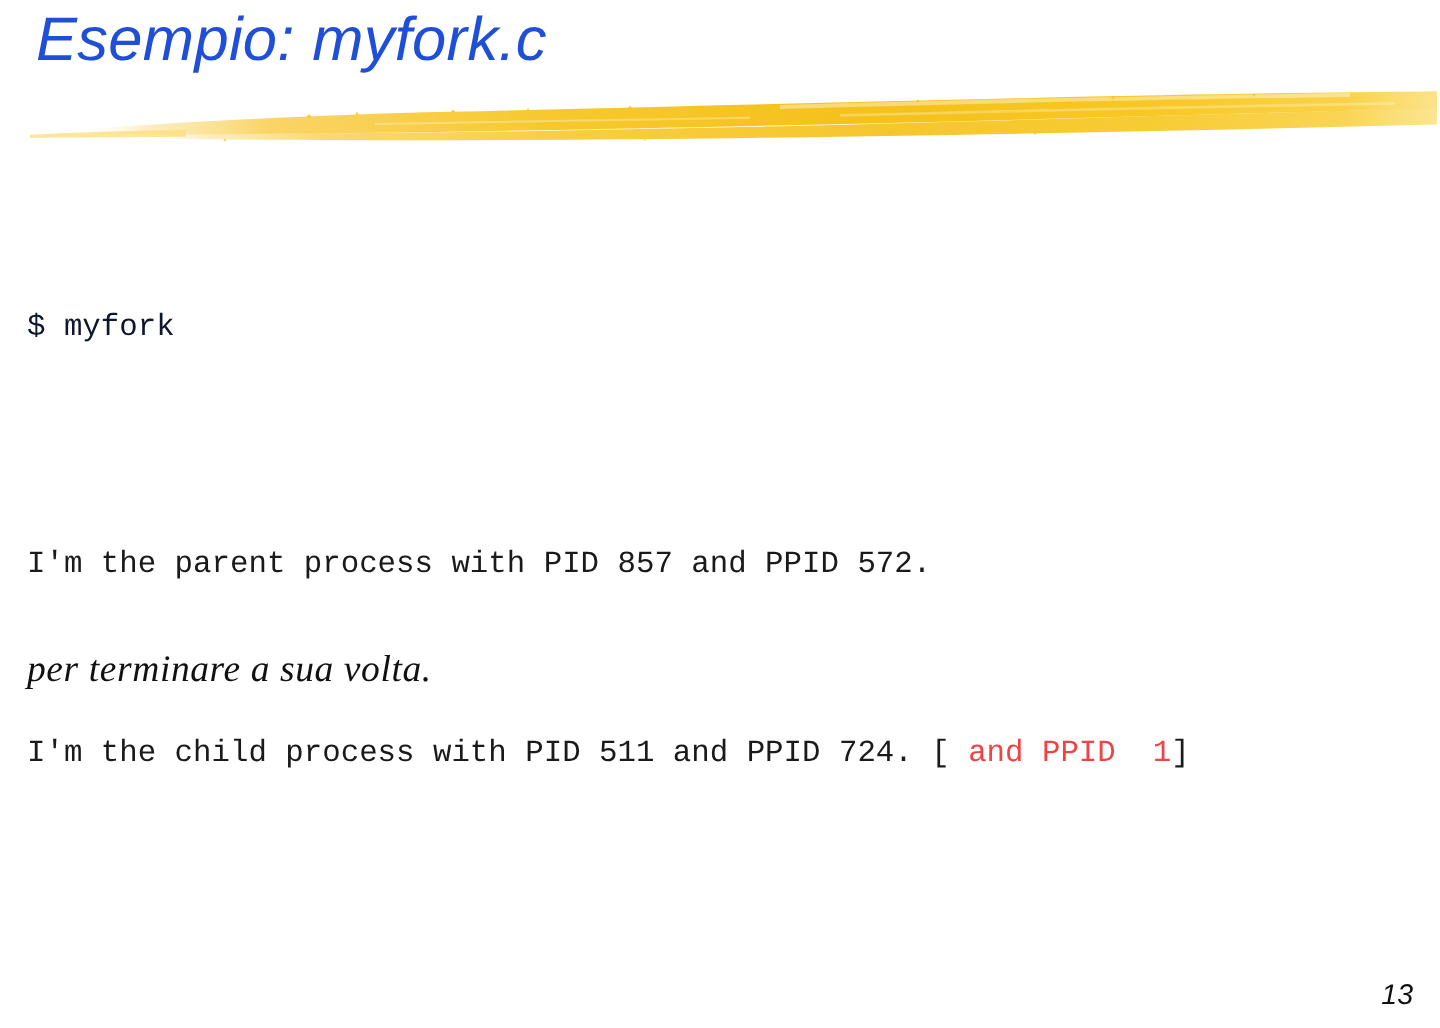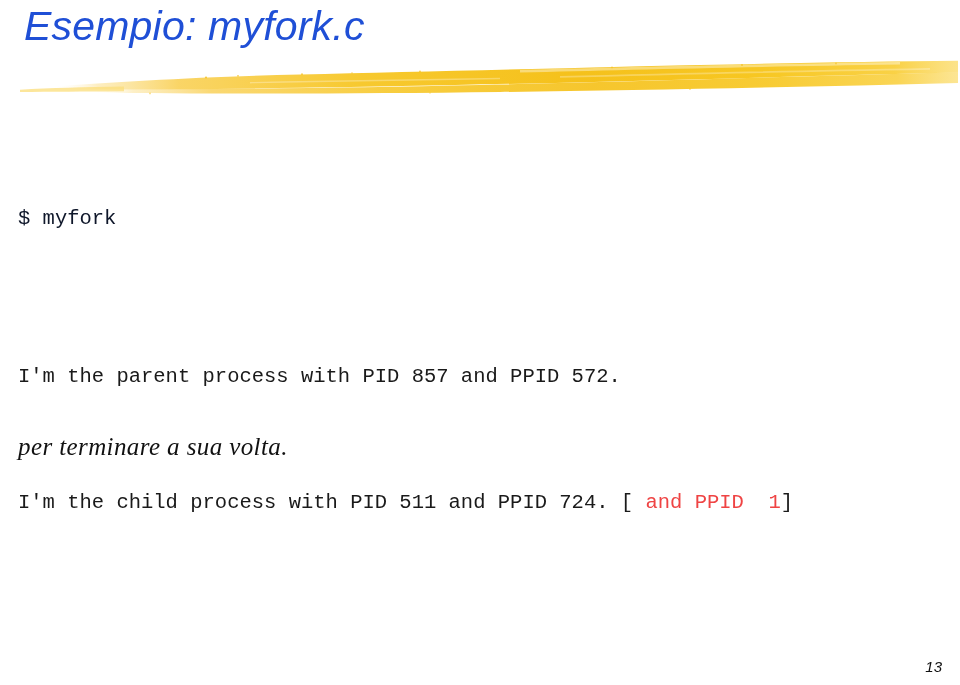--- a/index.html
+++ b/index.html
@@ -85,21 +85,21 @@
     color: #111111;
   }
 
   
   .page-number {
     position: absolute;
     right: 18px;
     bottom: 10px;
     font-family: "Liberation Sans", sans-serif;
     font-style: italic;
-    font-size: 15px;
+    font-size: 19px;
     color: #111111;
   }
 </style>
 </head>
 <body>
 
 <div class="slide-title">Esempio: myfork.c</div>
 
 <div class="brush-wrap">
   <svg viewBox="0 0 960 42" preserveAspectRatio="none" aria-hidden="true">

